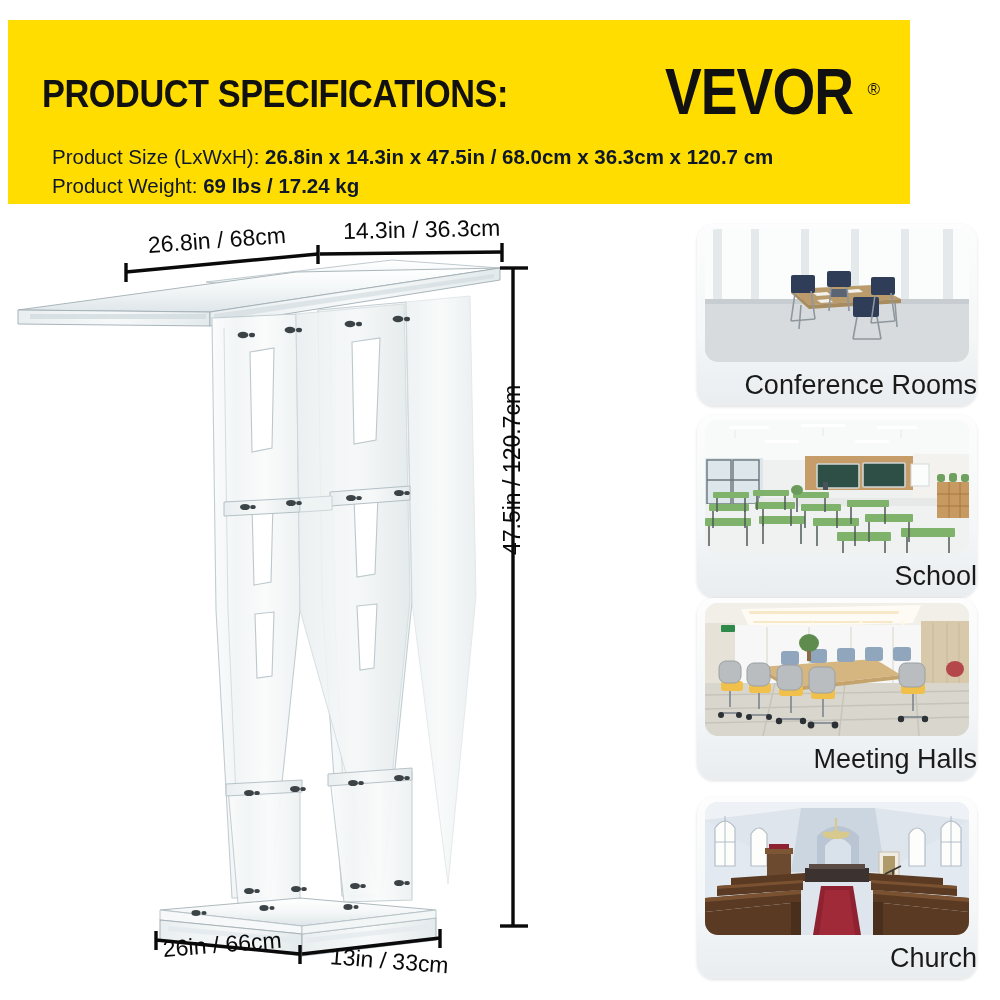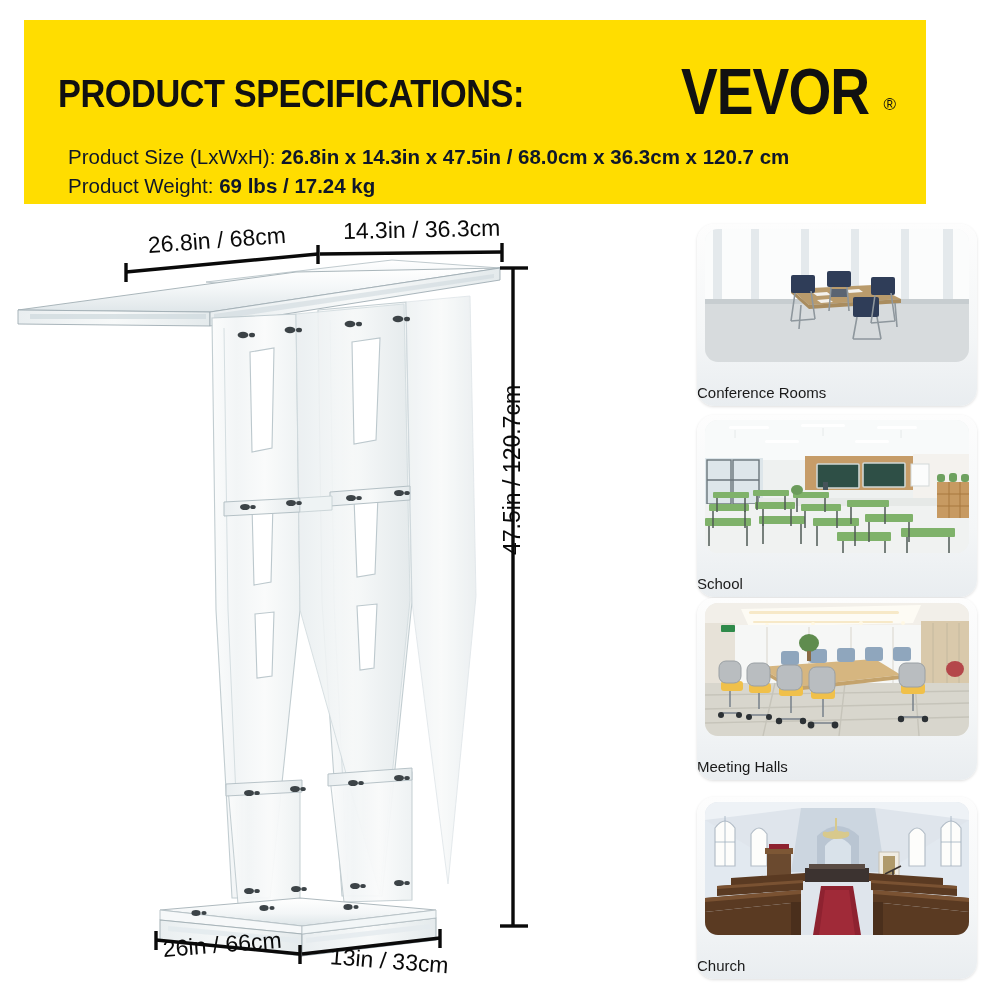--- a/index.html
+++ b/index.html
@@ -16,21 +16,21 @@
   #page {
     position: relative;
     width: 1000px;
     height: 1000px;
     background: #ffffff;
   }
 
   
   .spec-banner {
     position: absolute;
-    left: 24px;
+    left: 8px;
     top: 20px;
     width: 902px;
     height: 184px;
     background: #FFDD00;
   }
 
   .banner-title {
     position: absolute;
     left: 34px;
     top: 52px;
@@ -42,21 +42,21 @@
     transform: scaleX(0.88);
     transform-origin: left center;
     white-space: nowrap;
   }
 
   .brand-logo {
     position: absolute;
     right: 30px;
     top: 40px;
     display: flex;
-    align-items: flex-end;
+    align-items: center;
     white-space: nowrap;
   }
   .brand-word {
     font-size: 58px;
     font-weight: bold;
     color: #111111;
     letter-spacing: -1px;
     font-family: "Liberation Sans", sans-serif;
     transform: scaleX(0.95) scaleY(1.12);
     transform-origin: left top;
@@ -142,22 +142,22 @@
     border-radius: 13px;
     overflow: hidden;
   }
   .card-photo svg { display: block; width: 100%; height: 100%; }
 
   .card-label {
     position: absolute;
     left: 0;
     bottom: 5px;
     width: 100%;
-    text-align: left;
-    font-size: 15px;
+    text-align: right;
+    font-size: 27px;
     color: #1a1a1a;
     font-family: "Liberation Sans", sans-serif;
   }
 </style>
 </head>
 <body>
 
 <div id="page">
 
   <div class="spec-banner">

